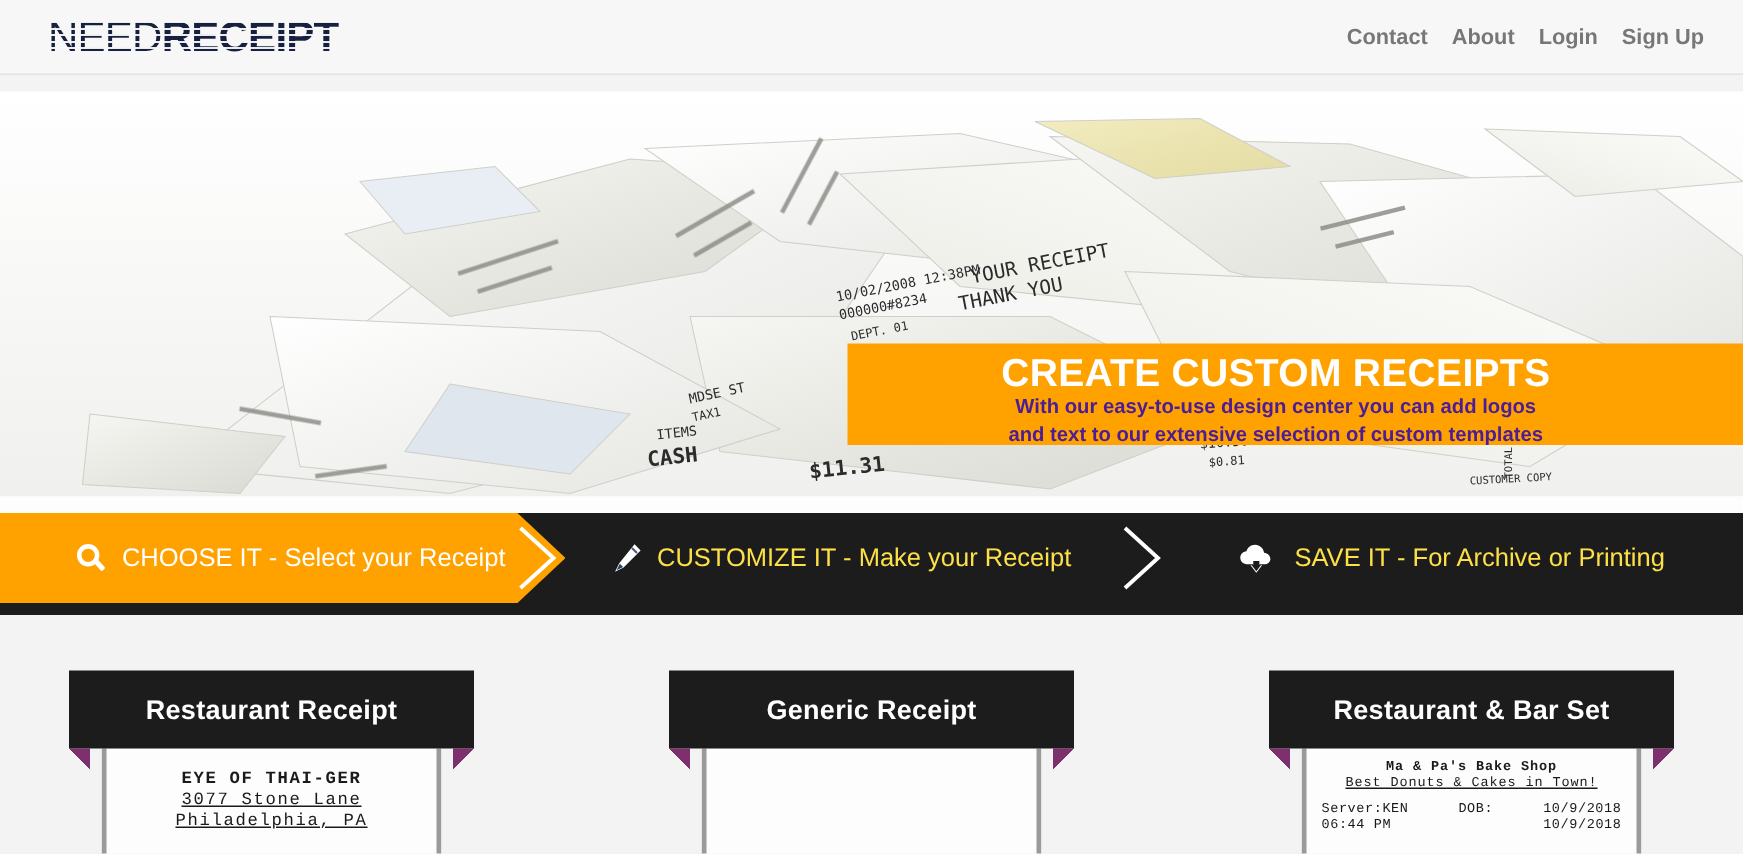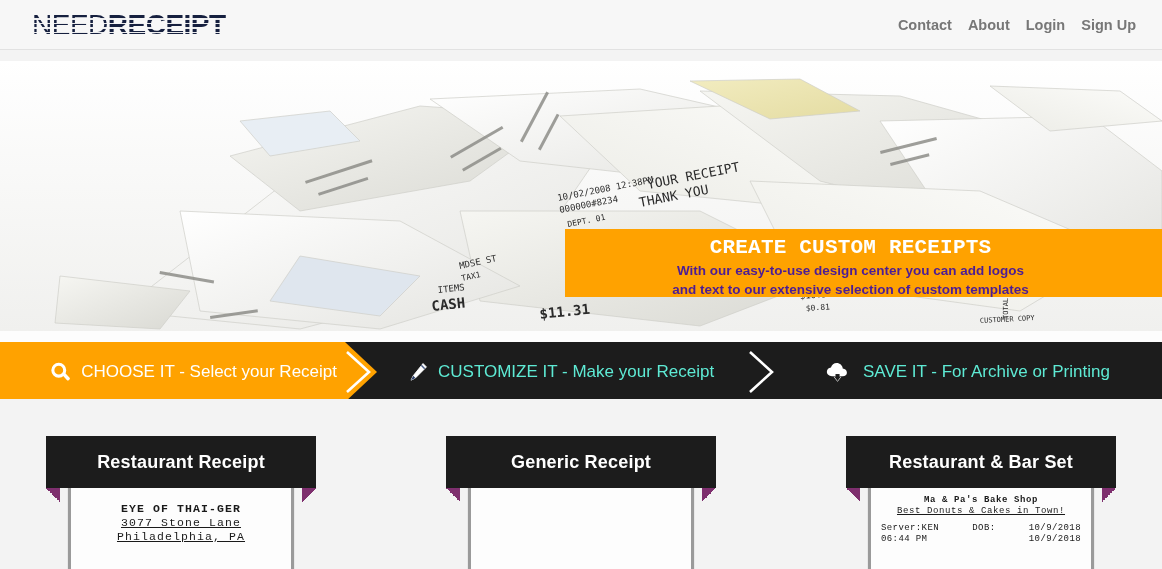--- a/index.html
+++ b/index.html
@@ -78,48 +78,47 @@
   .hero-banner{
     position:absolute;
     left:565px; top:168px;
     width:597px; height:68px;
     background:#ffa200;
     padding:6px 14px 6px 0;
     z-index:5;
   }
   .hero-banner h2{
     color:#ffffff;
-    font-size:21px; font-weight:bold;
+    font-size:26px; font-weight:bold;
     letter-spacing:0.2px;
     text-align:center;
     line-height:26px;
     margin-left:-12px;
-    font-family:Liberation Mono, monospace;
   }
   .hero-banner p{
     color:#4c1d95;
     font-size:13.5px; font-weight:bold;
     line-height:15px;
     text-align:center;
     margin-top:2px;
     margin-left:-12px;
   }
 
   
   .steps{
     position:relative;
-    width:1162px; height:57px;
+    width:1162px; height:68px;
     background:#1c1c1c;
     display:flex; align-items:center;
     overflow:hidden;
   }
   .step{
     display:flex; align-items:center;
     height:60px;
-    color:#5eead4;
+    color:#fde047;
     font-size:17px;
     white-space:nowrap;
   }
   .step-1{
     position:absolute; left:0; top:0;
     width:377px; height:60px;
     background:#ffa200;
     clip-path:polygon(0 0, 345px 0, 377px 30px, 345px 60px, 0 60px);
     display:flex; align-items:center;
     justify-content:flex-end;

